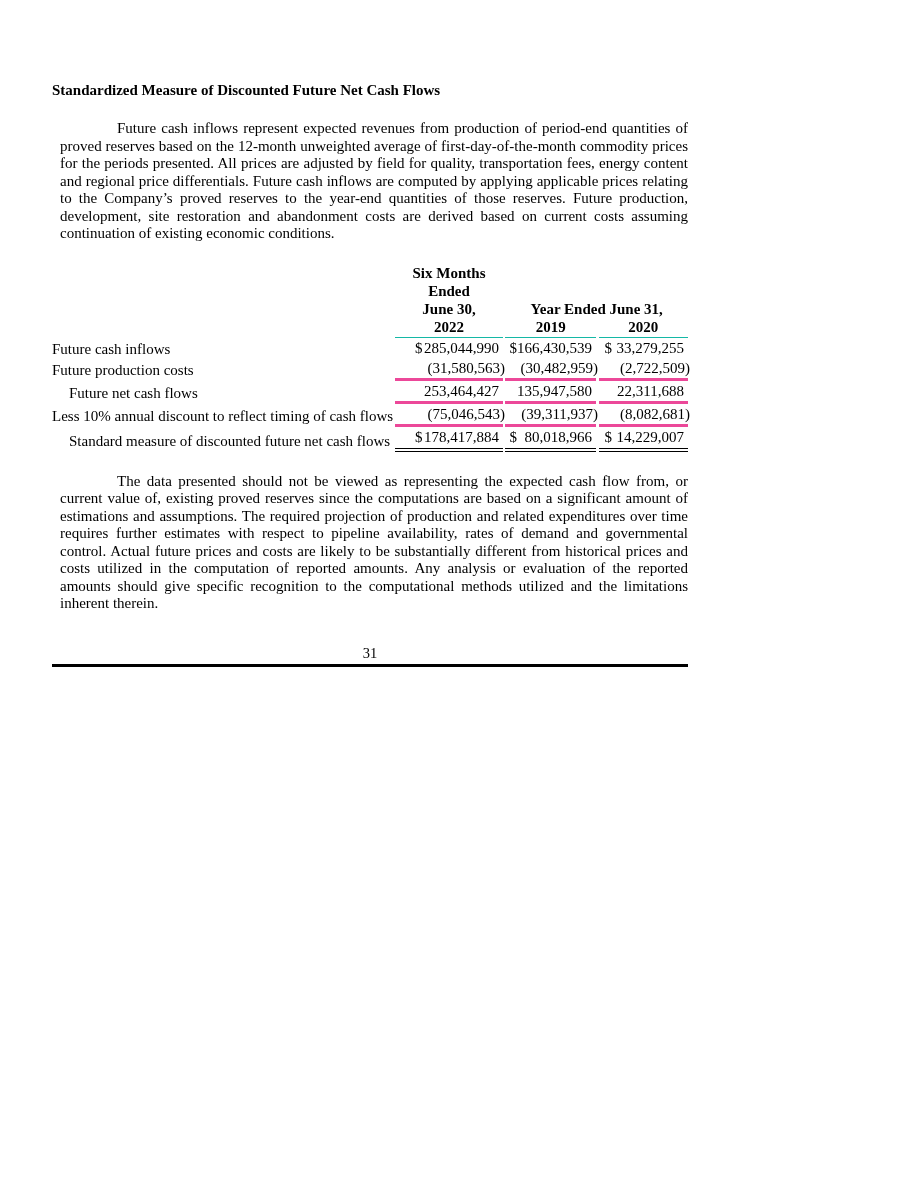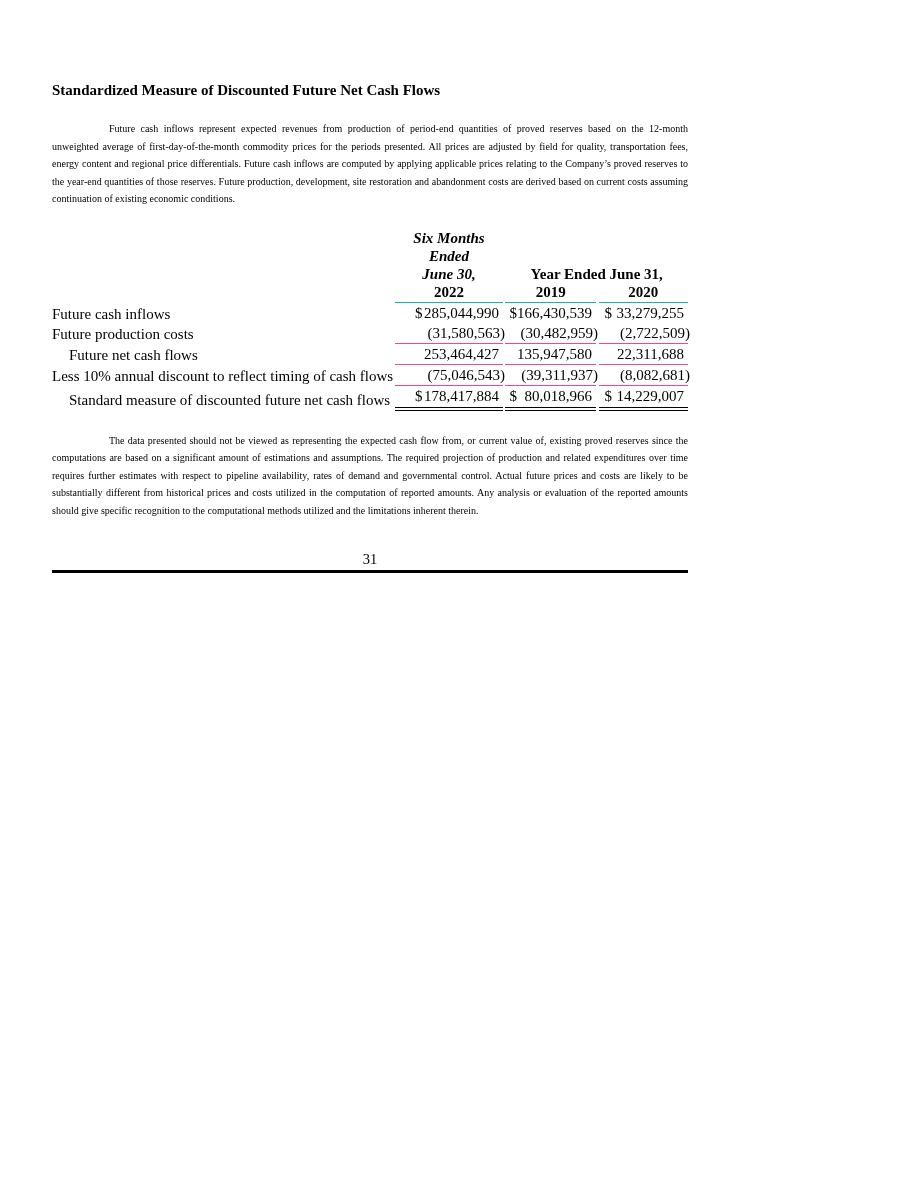--- a/index.html
+++ b/index.html
@@ -17,25 +17,25 @@
     box-sizing: border-box;
     padding: 82px 52px 0 52px;
   }
   .heading {
     font-size: 15px;
     font-weight: bold;
     margin: 0;
     line-height: 17px;
   }
   .para {
-    font-size: 10px;
+    font-size: 15px;
     line-height: 17.5px;
     text-align: justify;
     text-indent: 57px;
-    margin: 21px 0 0 0;
+    margin: 21px 0 0 8px;
   }
   table.fin {
     border-collapse: collapse;
     width: 100%;
     margin-top: 21px;
     font-size: 15px;
     line-height: 18px;
   }
   table.fin td {
     padding: 0;
@@ -57,29 +57,29 @@
   }
   td.c1 .cell { padding-left: 20px; }
   td.c3 .cell { padding-left: 6px; }
   .val.neg { margin-right: -6px; }
   
   td.hdr {
     text-align: center;
     font-weight: bold;
     white-space: nowrap;
   }
-  td.hdr-period { vertical-align: top; font-style: italic; }
+  td.hdr-period { vertical-align: top; }
   td.hdr-yearspan { vertical-align: middle; }
   tr.years td.yr {
     text-align: center;
     font-weight: bold;
     border-bottom: 1px solid #14b8a6;
     padding-bottom: 1px;
   }
-  tr.mid td.num { border-bottom: 1px solid #ec4899; }
+  tr.mid td.num { border-bottom: 3px solid #ec4899; }
   tr.total td.num {
     border-bottom: 4px double #000;
     padding-bottom: 1px;
   }
   .pageno {
     text-align: center;
     font-size: 14.5px;
     margin-top: 32px;
     line-height: 16px;
   }

